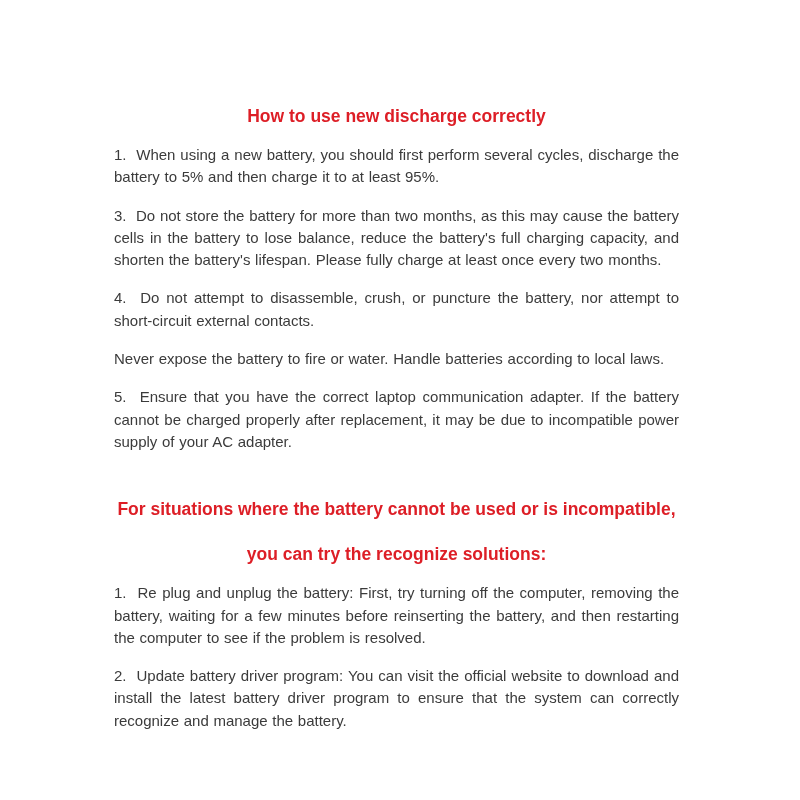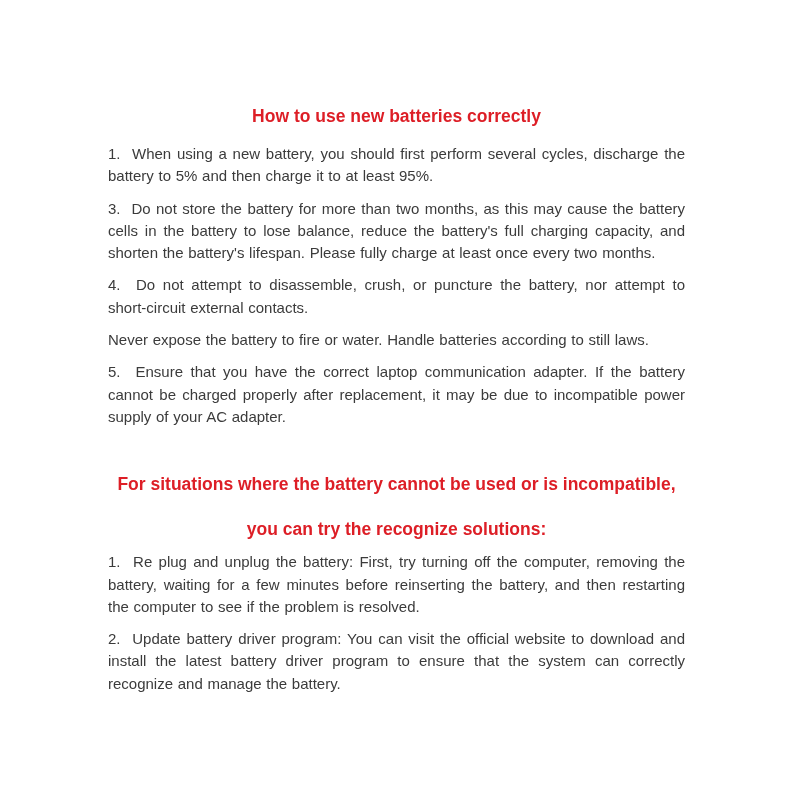--- a/index.html
+++ b/index.html
@@ -26,42 +26,42 @@
     padding: 0;
     font-size: 17.5px;
     font-weight: bold;
     line-height: 24px;
     text-align: center;
     color: var(--accent-red, #dd1e26);
   }
   .section-title.t2a { margin: 44px 0 0 0; }
   .section-title.t2b { margin: 21px 0 10px 0; }
   .item {
-    margin: 10px;
+    margin: 16px;
     padding: 0;
     font-size: 15px;
     line-height: 22.3px;
     text-align: justify;
     text-justify: inter-word;
     color: var(--text-color, #3b3b3b);
     word-spacing: 0.5px;
   }
 </style>
 </head>
 <body>
 
 <div class="page">
   <div class="content">
 
-    <h1 class="section-title">How to use new batteries correctly</h1>
+    <h1 class="section-title">How to use new discharge correctly</h1>
 
     <p class="item">1.&nbsp; When using a new battery, you should first perform several cycles, discharge the battery to 5% and then charge it to at least 95%.</p>
     <p class="item">3.&nbsp; Do not store the battery for more than two months, as this may cause the battery cells in the battery to lose balance, reduce the battery's full charging capacity, and shorten the battery's lifespan. Please fully charge at least once every two months.</p>
     <p class="item">4.&nbsp; Do not attempt to disassemble, crush, or puncture the battery, nor attempt to short-circuit external contacts.</p>
-    <p class="item">Never expose the battery to fire or water. Handle batteries according to still laws.</p>
+    <p class="item">Never expose the battery to fire or water. Handle batteries according to local laws.</p>
     <p class="item">5.&nbsp; Ensure that you have the correct laptop communication adapter. If the battery cannot be charged properly after replacement, it may be due to incompatible power supply of your AC adapter.</p>
 
     <h2 class="section-title t2a">For situations where the battery cannot be used or is incompatible,</h2>
     <h2 class="section-title t2b">you can try the recognize solutions:</h2>
 
     <p class="item">1.&nbsp; Re plug and unplug the battery: First, try turning off the computer, removing the battery, waiting for a few minutes before reinserting the battery, and then restarting the computer to see if the problem is resolved.</p>
     <p class="item">2.&nbsp; Update battery driver program: You can visit the official website to download and install the latest battery driver program to ensure that the system can correctly recognize and manage the battery.</p>
 
   </div>
 </div>

